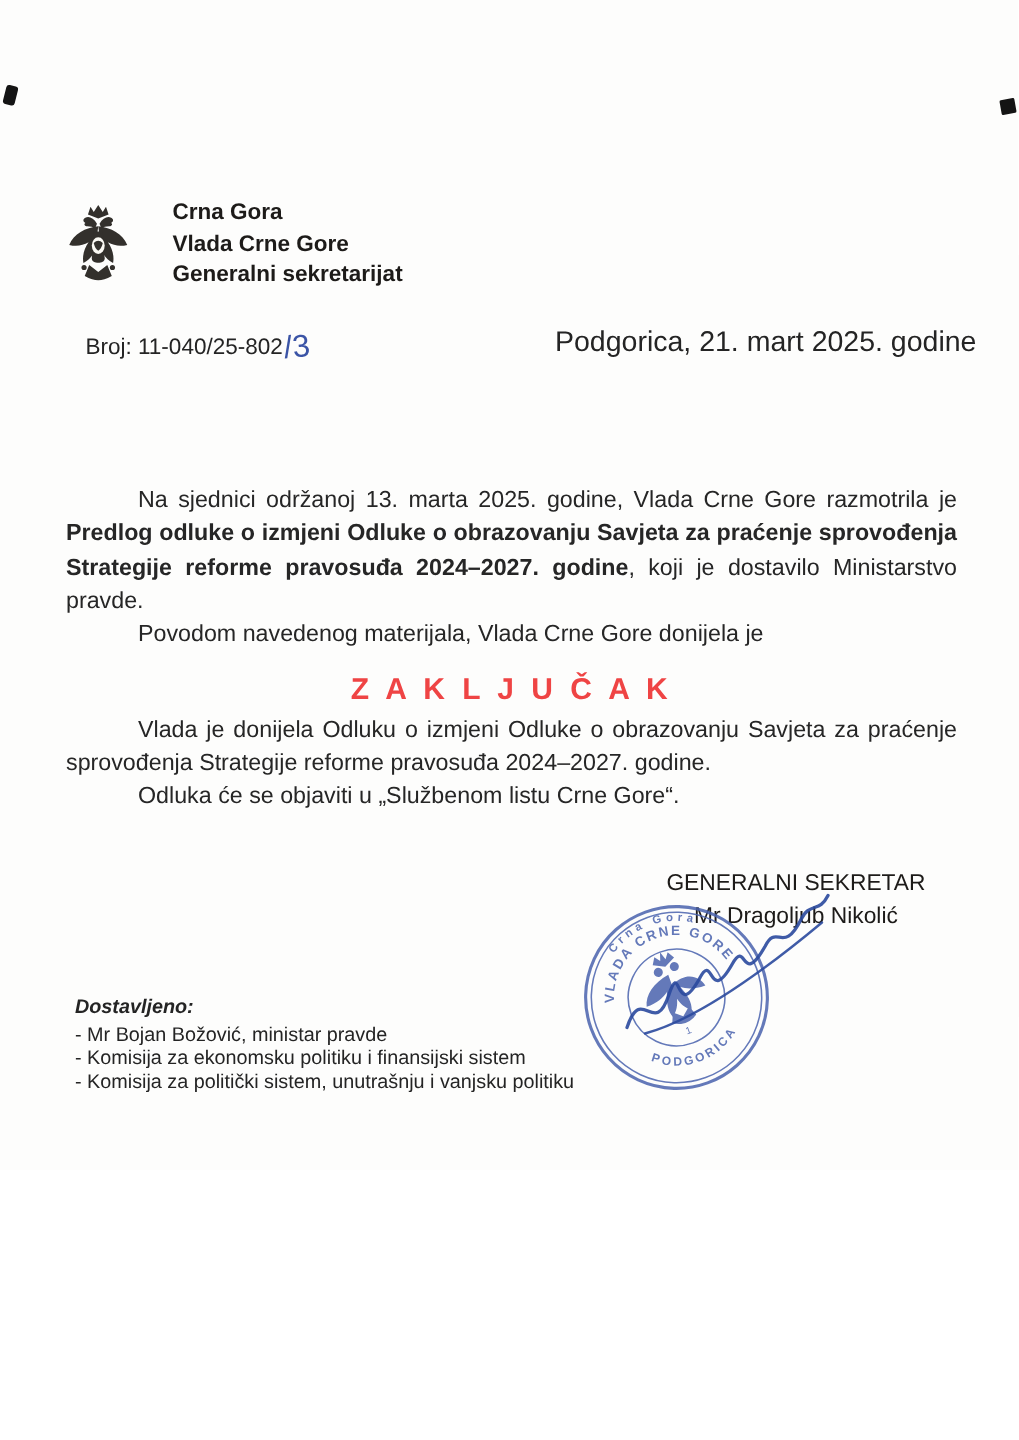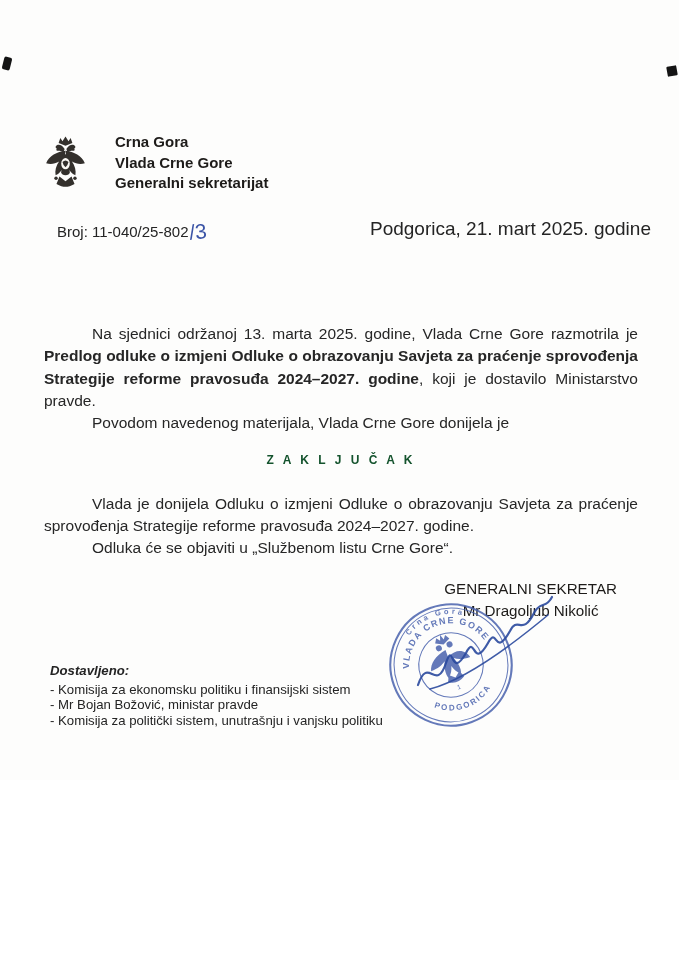--- a/index.html
+++ b/index.html
@@ -19,21 +19,21 @@
   
   .ref-number { position:absolute; left:57px; top:218px; font-size:15px; color:#242424; }
   .hand-suffix { display:inline-block; color:#3b54a6; font-size:21px; font-weight:400; transform:rotate(-6deg) translateY(2px); margin-left:1px; }
   .place-date { position:absolute; left:370px; top:218px; font-size:19px; color:#242424; }
 
   
   .doc-body { position:absolute; left:44px; top:323px; width:594px; font-size:15.5px; line-height:22.3px; color:#262626; }
   .para { margin:0; }
   .indent { text-indent:48px; }
   .justify { text-align:justify; }
-  .heading { text-align:center; font-weight:bold; font-size:12px; letter-spacing:3px; margin:15px 0 21px 0; color:#14532d; }
+  .heading { text-align:center; font-weight:bold; font-size:20px; letter-spacing:3px; margin:15px 0 4px 0; color:#ef4444; }
 
   
   .signature-block { position:absolute; right:62px; top:578px; text-align:center; font-weight:normal; font-size:15.2px; line-height:22px; color:#1d1b19; }
 
   
   .stamp { position:absolute; left:380px; top:594px; opacity:.85; }
   .ink { position:absolute; left:410px; top:585px; }
 
   
   .distribution { position:absolute; left:50px; top:663px; font-size:13.2px; line-height:15.6px; color:#242424; }
@@ -126,18 +126,18 @@
     <svg viewBox="0 0 150 125" width="150" height="125">
       <g fill="none" stroke="#2b4a9e" stroke-width="2.2" stroke-linecap="round" opacity="0.9">
         <path d="M8 100 C 18 70, 26 108, 36 78 C 44 54, 40 96, 56 68 C 66 48, 62 86, 78 58 C 88 40, 84 74, 100 46 C 108 30, 112 52, 124 28 C 130 16, 136 24, 142 12"></path>
         <path d="M20 104 C 50 96, 90 70, 138 30" stroke-width="1.6"></path>
       </g>
     </svg>
   </span>
 
   <div class="distribution">
     <div class="dist-label">Dostavljeno:</div>
+    <div class="dist-item">- Mr Bojan Božović, ministar pravde</div>
     <div class="dist-item">- Komisija za ekonomsku politiku i finansijski sistem</div>
-    <div class="dist-item">- Mr Bojan Božović, ministar pravde</div>
     <div class="dist-item">- Komisija za politički sistem, unutrašnju i vanjsku politiku</div>
   </div>
 
 </div>
 
 </body></html>

